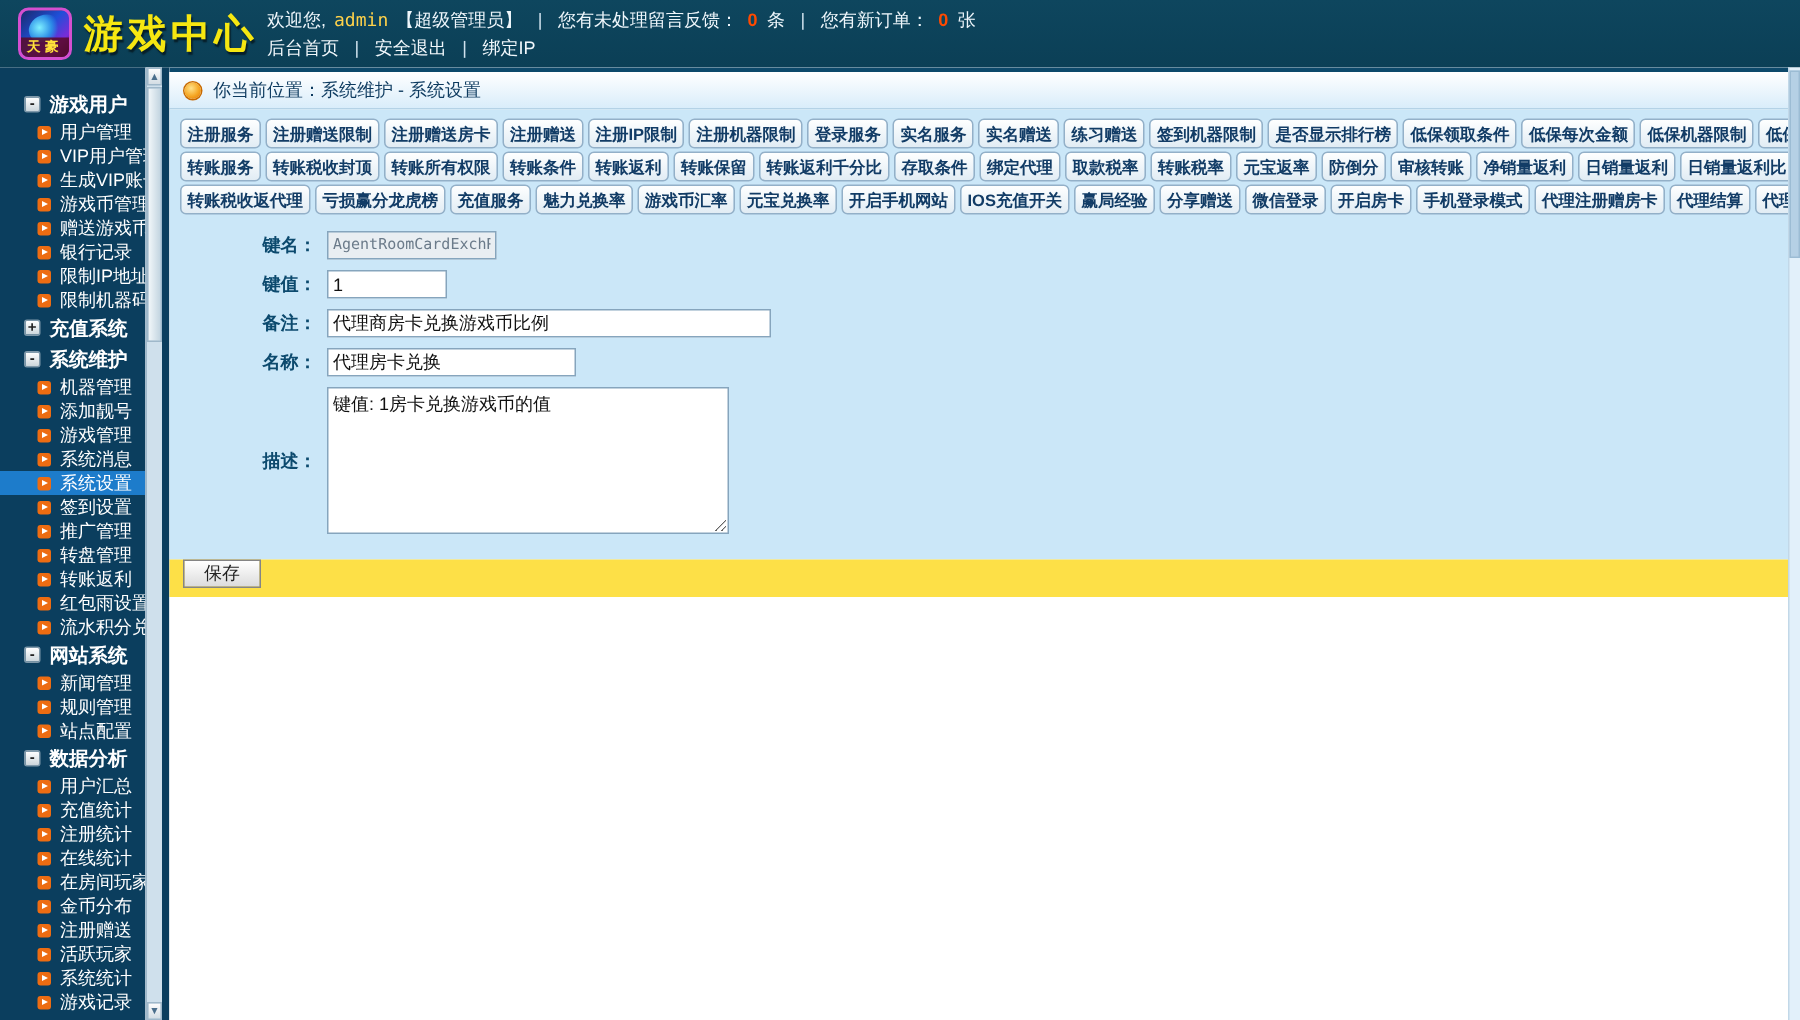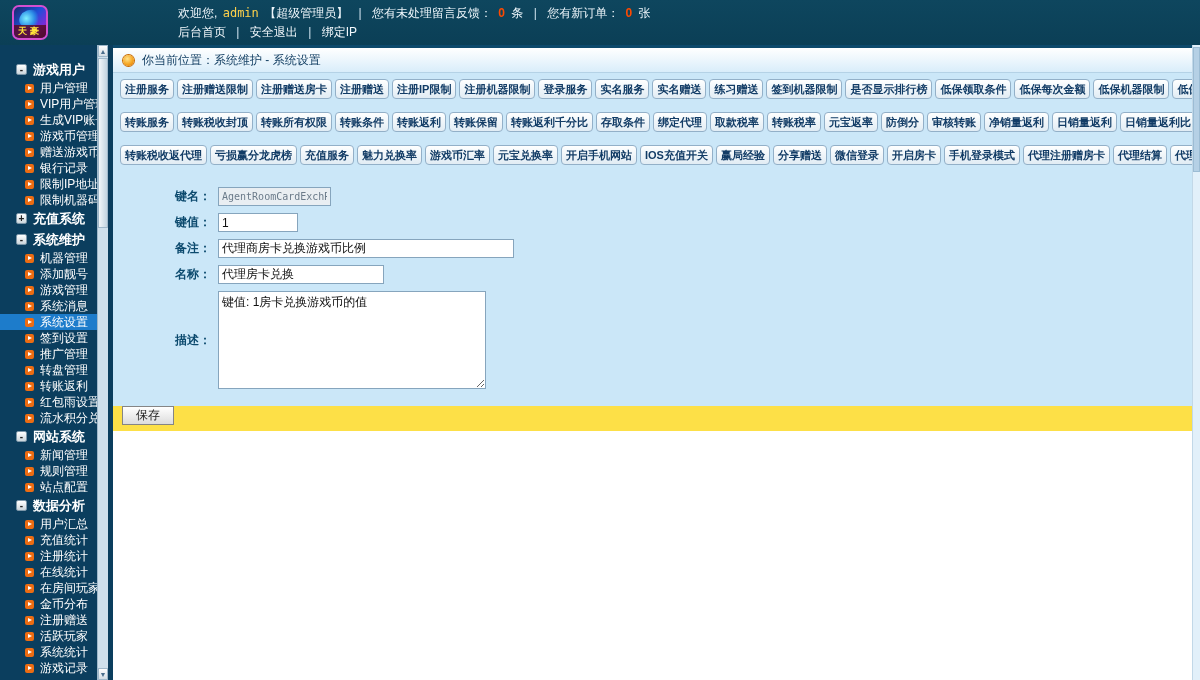--- a/index.html
+++ b/index.html
@@ -51,21 +51,21 @@
 
   
   .main { flex:1; display:flex; flex-direction:column; background:#fff; border-top:3px solid #0d496b; min-width:0; }
   .crumb { height:25px; flex:0 0 25px; background:linear-gradient(#ffffff,#d9edfa); border-bottom:1px solid #b4d2e6;
            display:flex; align-items:center; padding-left:10px; color:#0d3a5f; }
   .crumb-icon { width:11px; height:11px; border-radius:50%; margin-right:8px;
            background:radial-gradient(circle at 40% 35%, #ffe28a 0%, #f5a623 55%, #e07000 100%);
            box-shadow:0 0 0 1px #c86a00; flex:0 0 11px; }
 
   .tabs { background:#cbe7f8; padding:6px 7px 3px 7px; }
-  .tab-row { display:flex; gap:3px; margin-bottom:13px; }
+  .tab-row { display:flex; gap:3px; margin-bottom:2px; }
   .tab { flex:1 1 auto; height:20px; font-size:11px; font-weight:bold; color:#123c66; white-space:nowrap;
          background:linear-gradient(#feffff,#e1ecf4); border:1px solid #93b0c8; border-radius:4px;
          padding:0 4px; cursor:pointer; font-family:inherit; }
 
   .form-area { background:#cbe7f8; padding:6px 0 10px 0; }
   .frow { display:flex; align-items:center; margin-bottom:7px; }
   .flabel { width:105px; flex:0 0 105px; text-align:right; padding-right:7px; color:#0c4a6e; font-weight:bold; }
   .finput { height:19px; border:1px solid #86a5bd; background:#fff; font-size:12px; padding:0 3px; color:#111;
             font-family:inherit; }
   .finput.keyname { background:#e9eef2; color:#6b7b8a; font-family:"DejaVu Sans Mono",monospace; font-size:10px; }
@@ -86,20 +86,21 @@
 <body>
 
 <div class="app">
 
   <div class="hdr">
     <div class="logo">
       <div class="badge">
         <span class="badge-art"></span>
         <span class="badge-text">天豪</span>
       </div>
+      <div class="app-title">游戏中心</div>
     </div>
     <div class="hdr-info">
       <div>
         <span>欢迎您,</span>
         <span class="uname">admin</span>
         <span>【超级管理员】</span>
         <span class="sep">|</span>
         <span>您有未处理留言反馈：</span>
         <span class="count">0</span>
         <span>条</span>

